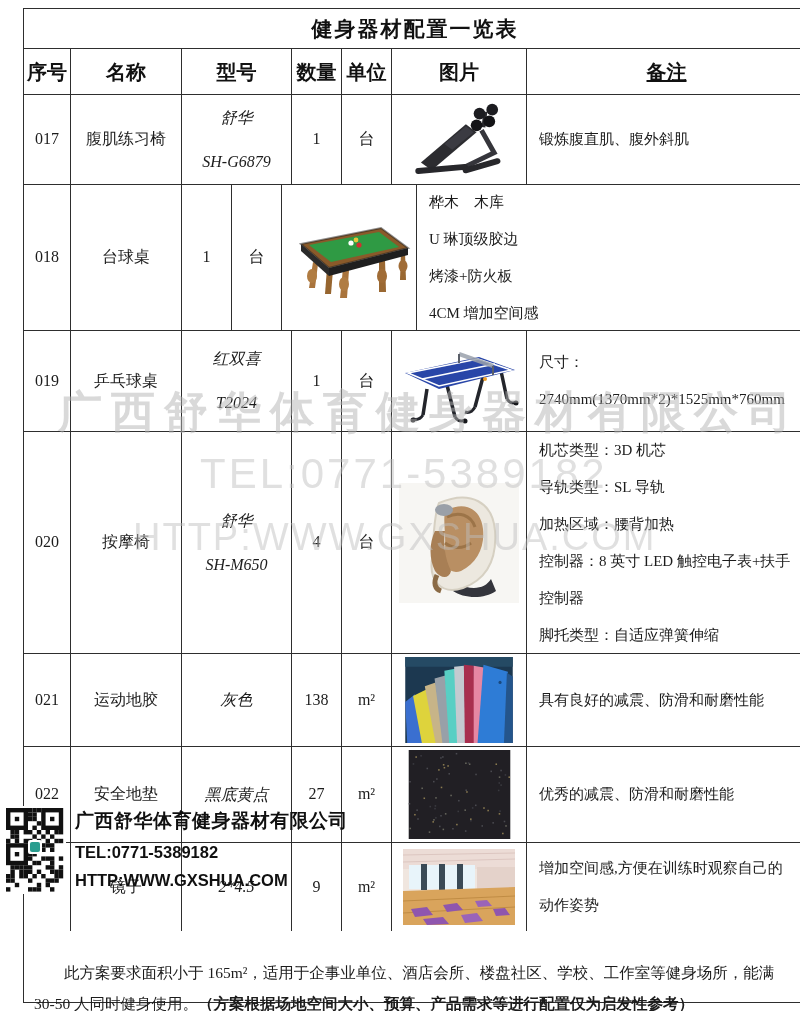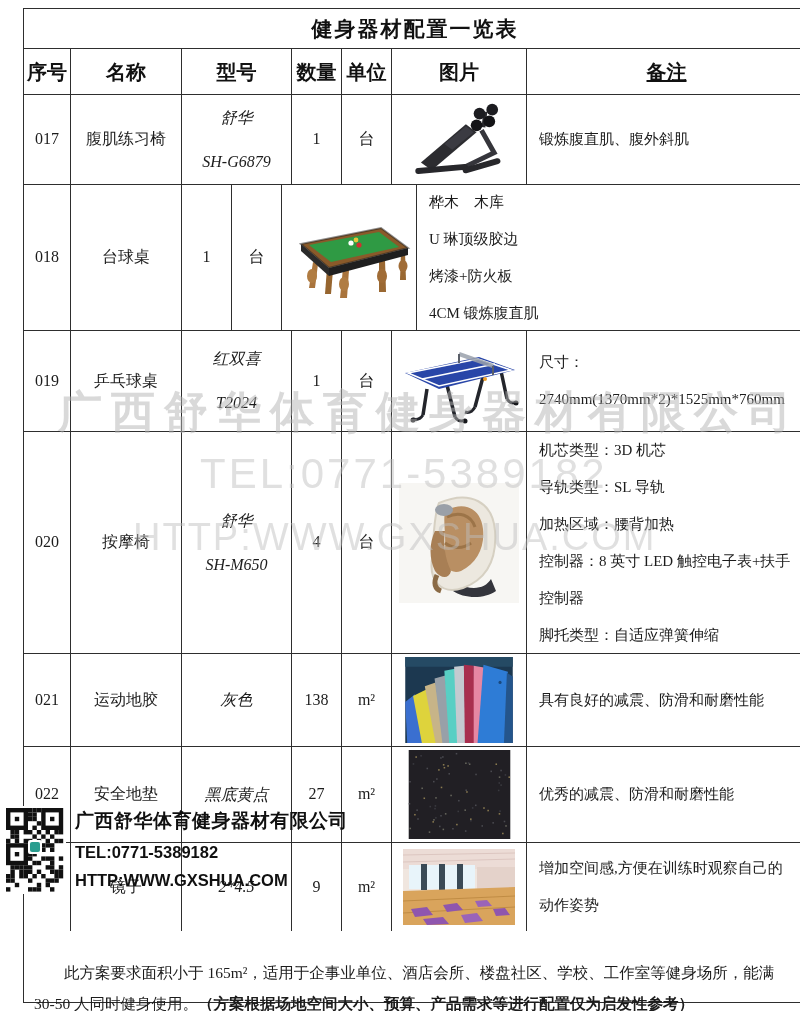--- a/index.html
+++ b/index.html
@@ -123,21 +123,21 @@
             <polygon points="42,58 121,38 121,45 42,66" fill="#1f1f1f"></polygon>
             <circle cx="64" cy="33" r="2.6" fill="#fff"></circle>
             <circle cx="72" cy="35" r="2.6" fill="#d23030"></circle>
             <circle cx="69" cy="30" r="2.4" fill="#e8c53a"></circle>
           </svg>
         </div>
         <div class="cell c-rem">
           <div class="rline">桦木　木库</div>
           <div class="rline">U 琳顶级胶边</div>
           <div class="rline">烤漆+防火板</div>
-          <div class="rline">4CM 锻炼腹直肌</div>
+          <div class="rline">4CM 增加空间感</div>
         </div>
       </div>
       <div class="row" style="height: 101px;">
         <div class="cell c-no">019</div>
         <div class="cell c-name">乒乓球桌</div>
         <div class="cell c-model">
           <div class="mline">红双喜</div>
           <div class="mline">T2024</div>
         </div>
         <div class="cell c-qty">1</div>

